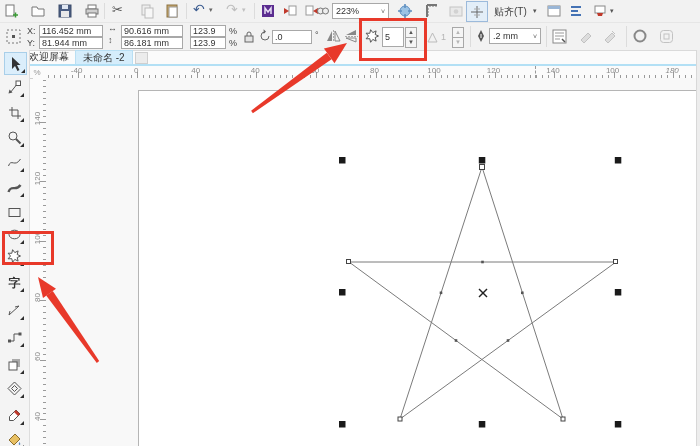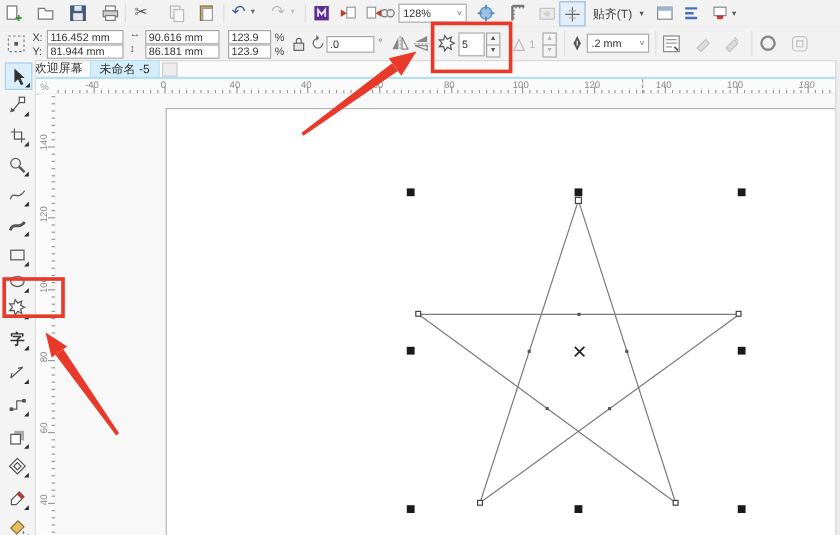--- a/index.html
+++ b/index.html
@@ -122,21 +122,21 @@
           <path d="M14 11l-5-3 5-3z" fill="#c0392b"></path>
         </svg>
       </div>
     <div class="ic" style="left:315px;top:3px">
       <svg width="16" height="16">
           <circle cx="5.5" cy="8" r="3" fill="#eee" stroke="#777"></circle>
           <circle cx="10.5" cy="8" r="3" fill="#eee" stroke="#777"></circle>
         </svg>
       </div>
     <div class="combo" style="left:332px;top:3px;width:57px">
-      <span>128%</span>
+      <span>223%</span>
       <span class="carat">˅</span>
     </div>
     <div class="ic" style="left:397px;top:3px">
       <svg width="16" height="16">
           <circle cx="8" cy="8" r="5" fill="#9cc3e5" stroke="#5f8fc0"></circle>
           <path d="M8 1v4M8 11v4M1 8h4M11 8h4" stroke="#5f8fc0" stroke-width="1.6"></path>
         </svg>
       </div>
     <div class="ic" style="left:424px;top:3px">
       <svg width="16" height="16">
@@ -291,21 +291,21 @@
           <rect x="6" y="6" width="5" height="5" fill="none" stroke="#c2c2c2"></rect>
         </svg>
       </div>
   </div>
 
   <div id="tabbar">
     <div class="tab" style="left:2px">
       <span>欢迎屏幕</span>
       </div>
     <div class="tab active" style="left:55px">
-      <span>未命名 -5</span>
+      <span>未命名 -2</span>
       </div>
     <div class="abs" style="left:115px;top:2px;width:11px;height:10px;background:#ececec;border:1px solid #cfcfcf"></div>
   </div>
   <div id="blueline"></div>
 
   <div id="rcorner">
       <span>%</span>
     </div>
   <div id="hruler">
       <div class="htick" style="left: 2px; height: 3px;"></div>

